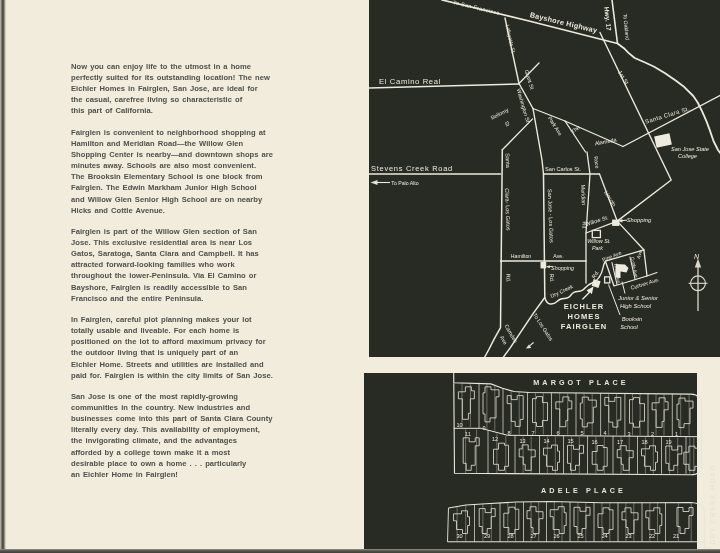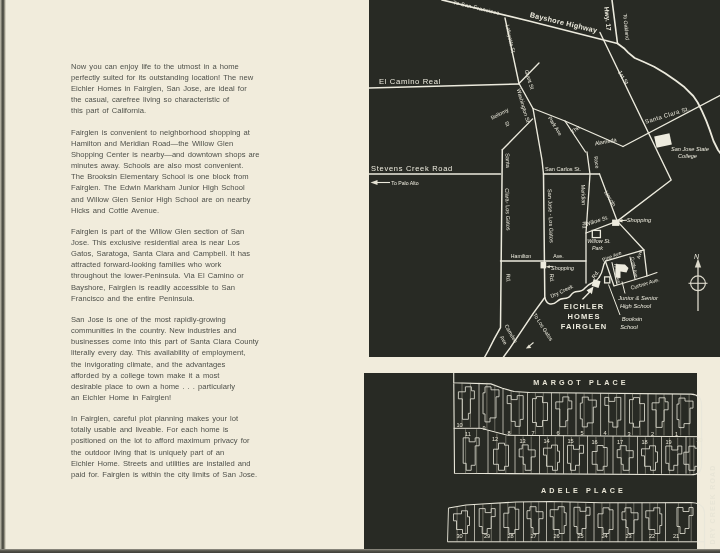--- a/index.html
+++ b/index.html
@@ -3,21 +3,21 @@
 <meta charset="utf-8">
 <style>
   html,body{margin:0;padding:0;}
   body{width:720px;height:553px;background:#f1ecdc;position:relative;overflow:hidden;
        font-family:"Liberation Sans",sans-serif;}
   #leftedge{position:absolute;left:0;top:0;width:6px;height:553px;
     background:linear-gradient(90deg,#c9c5b5 0%,#8a897c 20%,#4f4f45 40%,#5a594f 60%,#aaa795 80%,#f0ebdb 100%);}
   #botedge{position:absolute;left:0;top:548.5px;width:720px;height:4.5px;z-index:5;
     background:linear-gradient(180deg,#98958a 0%,#55544b 45%,#3f3f38 100%);}
   #textcol{position:absolute;left:71px;top:60.8px;width:200px;color:#4e504a;
-    font-size:7.6px;line-height:11.15px;letter-spacing:0.02px;word-spacing:0.95px;}
+    font-size:7.6px;line-height:11.15px;letter-spacing:0.02px;word-spacing:0.95px;font-weight:bold;}
   #textcol p{margin:0 0 10px 0;white-space:nowrap;}
   .mappanel{position:absolute;background:#282a24;}
   #map1{left:369px;top:0;width:351px;height:357px;}
   #map2{left:364px;top:373px;width:292px;height:180px;padding-left:41px;}
   svg{display:block;}
   text{font-family:"Liberation Sans",sans-serif;}
 </style>
 </head>
 <body>
 <div id="leftedge"></div>
@@ -36,34 +36,34 @@
 Fairglen. The Edwin Markham Junior High School<br>
 and Willow Glen Senior High School are on nearby<br>
 Hicks and Cottle Avenue.</p>
 <p>Fairglen is part of the Willow Glen section of San<br>
 Jose. This exclusive residential area is near Los<br>
 Gatos, Saratoga, Santa Clara and Campbell. It has<br>
 attracted forward-looking families who work<br>
 throughout the lower-Peninsula. Via El Camino or<br>
 Bayshore, Fairglen is readily accessible to San<br>
 Francisco and the entire Peninsula.</p>
+<p>In Fairglen, careful plot planning makes your lot<br>
+totally usable and liveable. For each home is<br>
+positioned on the lot to afford maximum privacy for<br>
+the outdoor living that is uniquely part of an<br>
+Eichler Home. Streets and utilities are installed and<br>
+paid for. Fairglen is within the city limits of San Jose.</p>
 <p>San Jose is one of the most rapidly-growing<br>
 communities in the country. New industries and<br>
 businesses come into this part of Santa Clara County<br>
 literally every day. This availability of employment,<br>
 the invigorating climate, and the advantages<br>
 afforded by a college town make it a most<br>
 desirable place to own a home . . . particularly<br>
 an Eichler Home in Fairglen!</p>
-<p>In Fairglen, careful plot planning makes your lot<br>
-totally usable and liveable. For each home is<br>
-positioned on the lot to afford maximum privacy for<br>
-the outdoor living that is uniquely part of an<br>
-Eichler Home. Streets and utilities are installed and<br>
-paid for. Fairglen is within the city limits of San Jose.</p>
 </div>
 <div class="mappanel" id="map1">
 <svg width="351" height="357" viewBox="0 0 351 357">
 <g stroke="#eceadd" fill="none" stroke-linecap="round" stroke-linejoin="round">
 
 <path d="M 73,0 L 160,21 L 248.5,43.5 L 254.9,48.2 L 259.2,52.6 L 265.7,58 L 275.5,62.3 L 285.2,66.7 L 296.1,73.2 L 307,80.8 L 315.6,87.3 L 324.3,96 L 328.7,102.5 L 333,111.1 L 337.3,120.9 L 340.6,129.6 L 344.5,141 L 349,150 L 352,154" stroke-width="1.8"></path>
 
 <path d="M 243,0 L 248.5,43.5" stroke-width="1.6"></path>
 
 <path d="M 136,18 L 150,83.5" stroke-width="1.4"></path>

